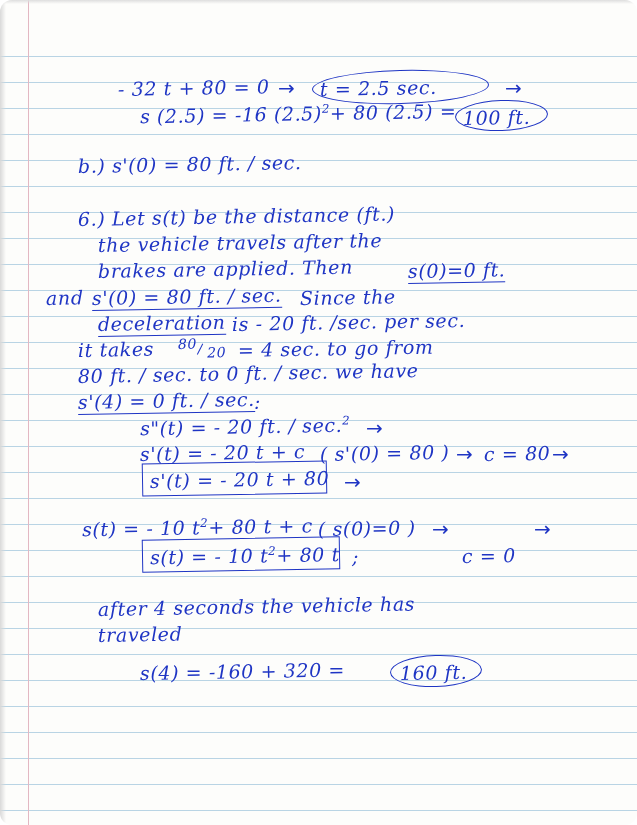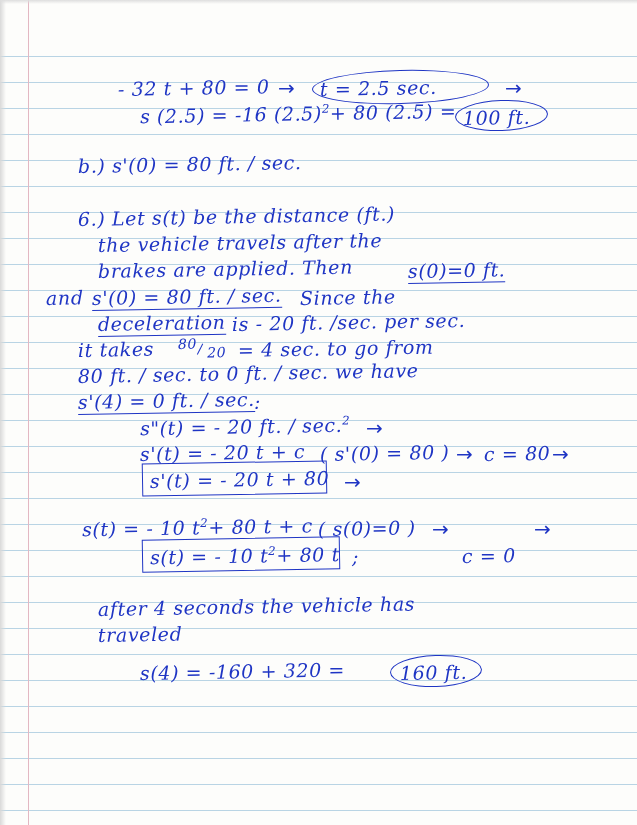--- a/index.html
+++ b/index.html
@@ -7,20 +7,21 @@
     padding: 0;
     background: #ffffff;
   }
   #page {
     position: relative;
     width: 637px;
     height: 825px;
     background: #fdfdfb;
     overflow: hidden;
     font-family: "DejaVu Sans", sans-serif;
+    border-radius: 12px;
   }
   
   #rules {
     position: absolute;
     inset: 0;
     pointer-events: none;
   }
   .rule {
     position: absolute;
     left: 0;

